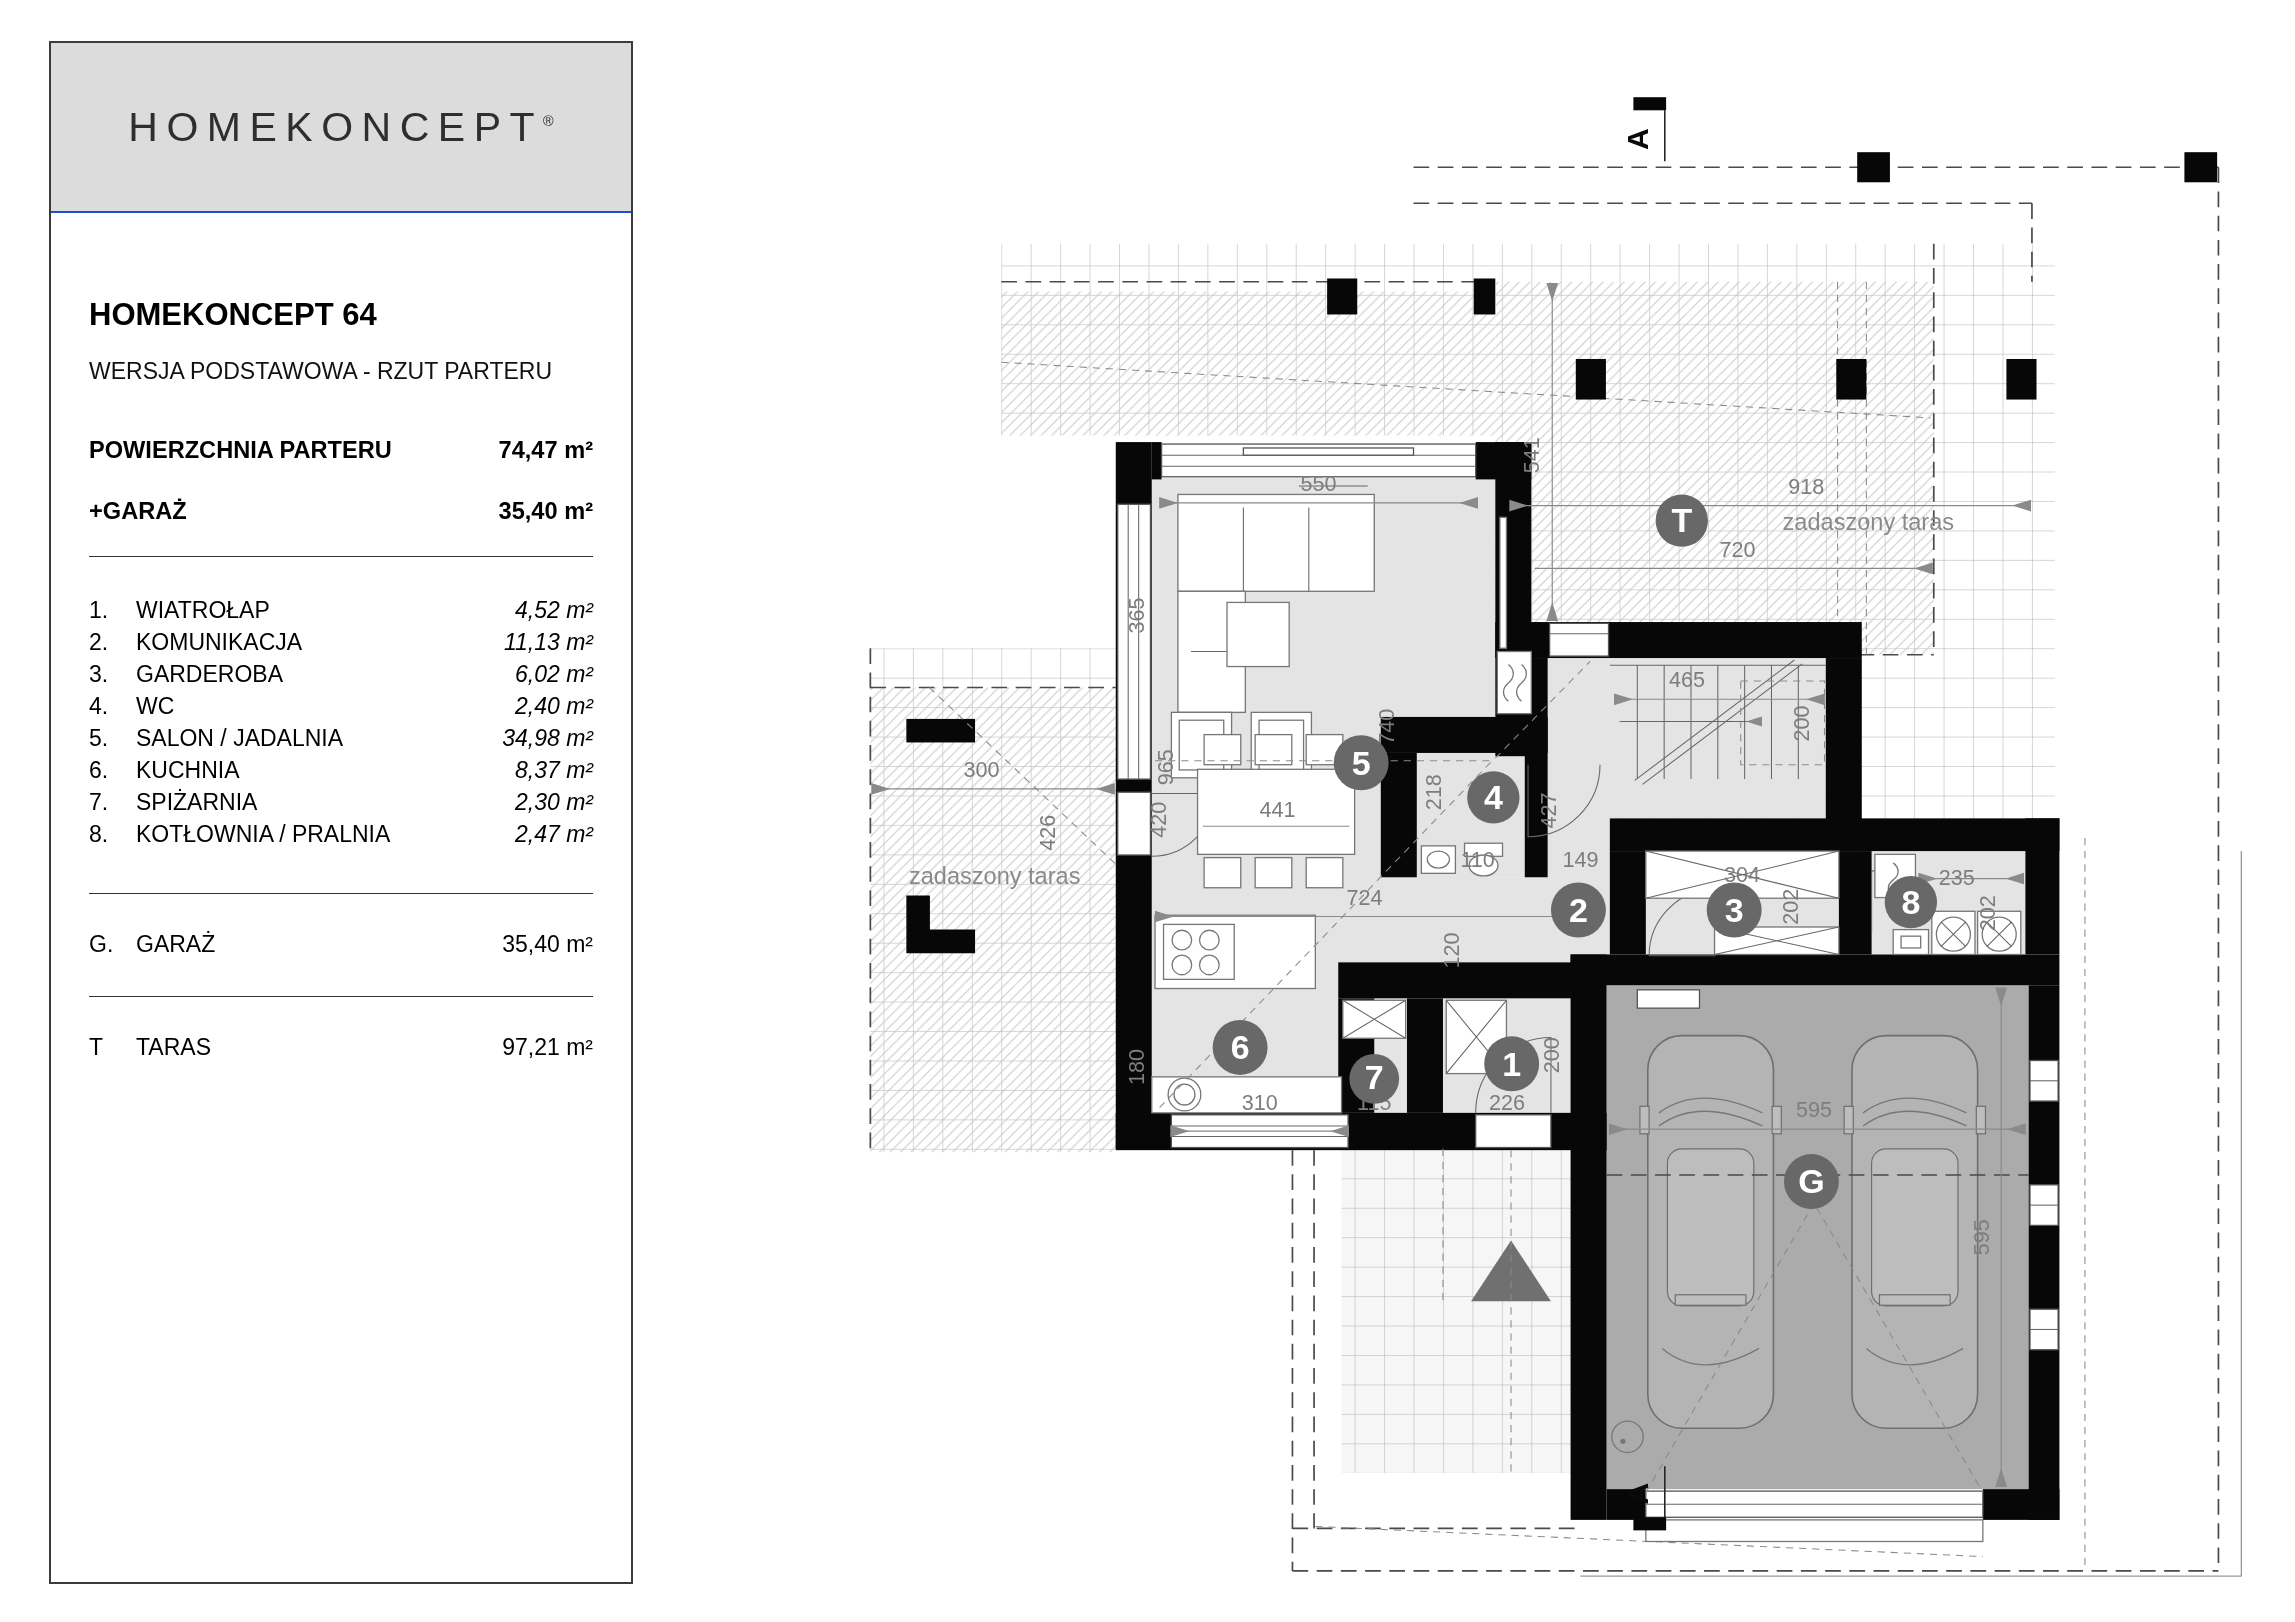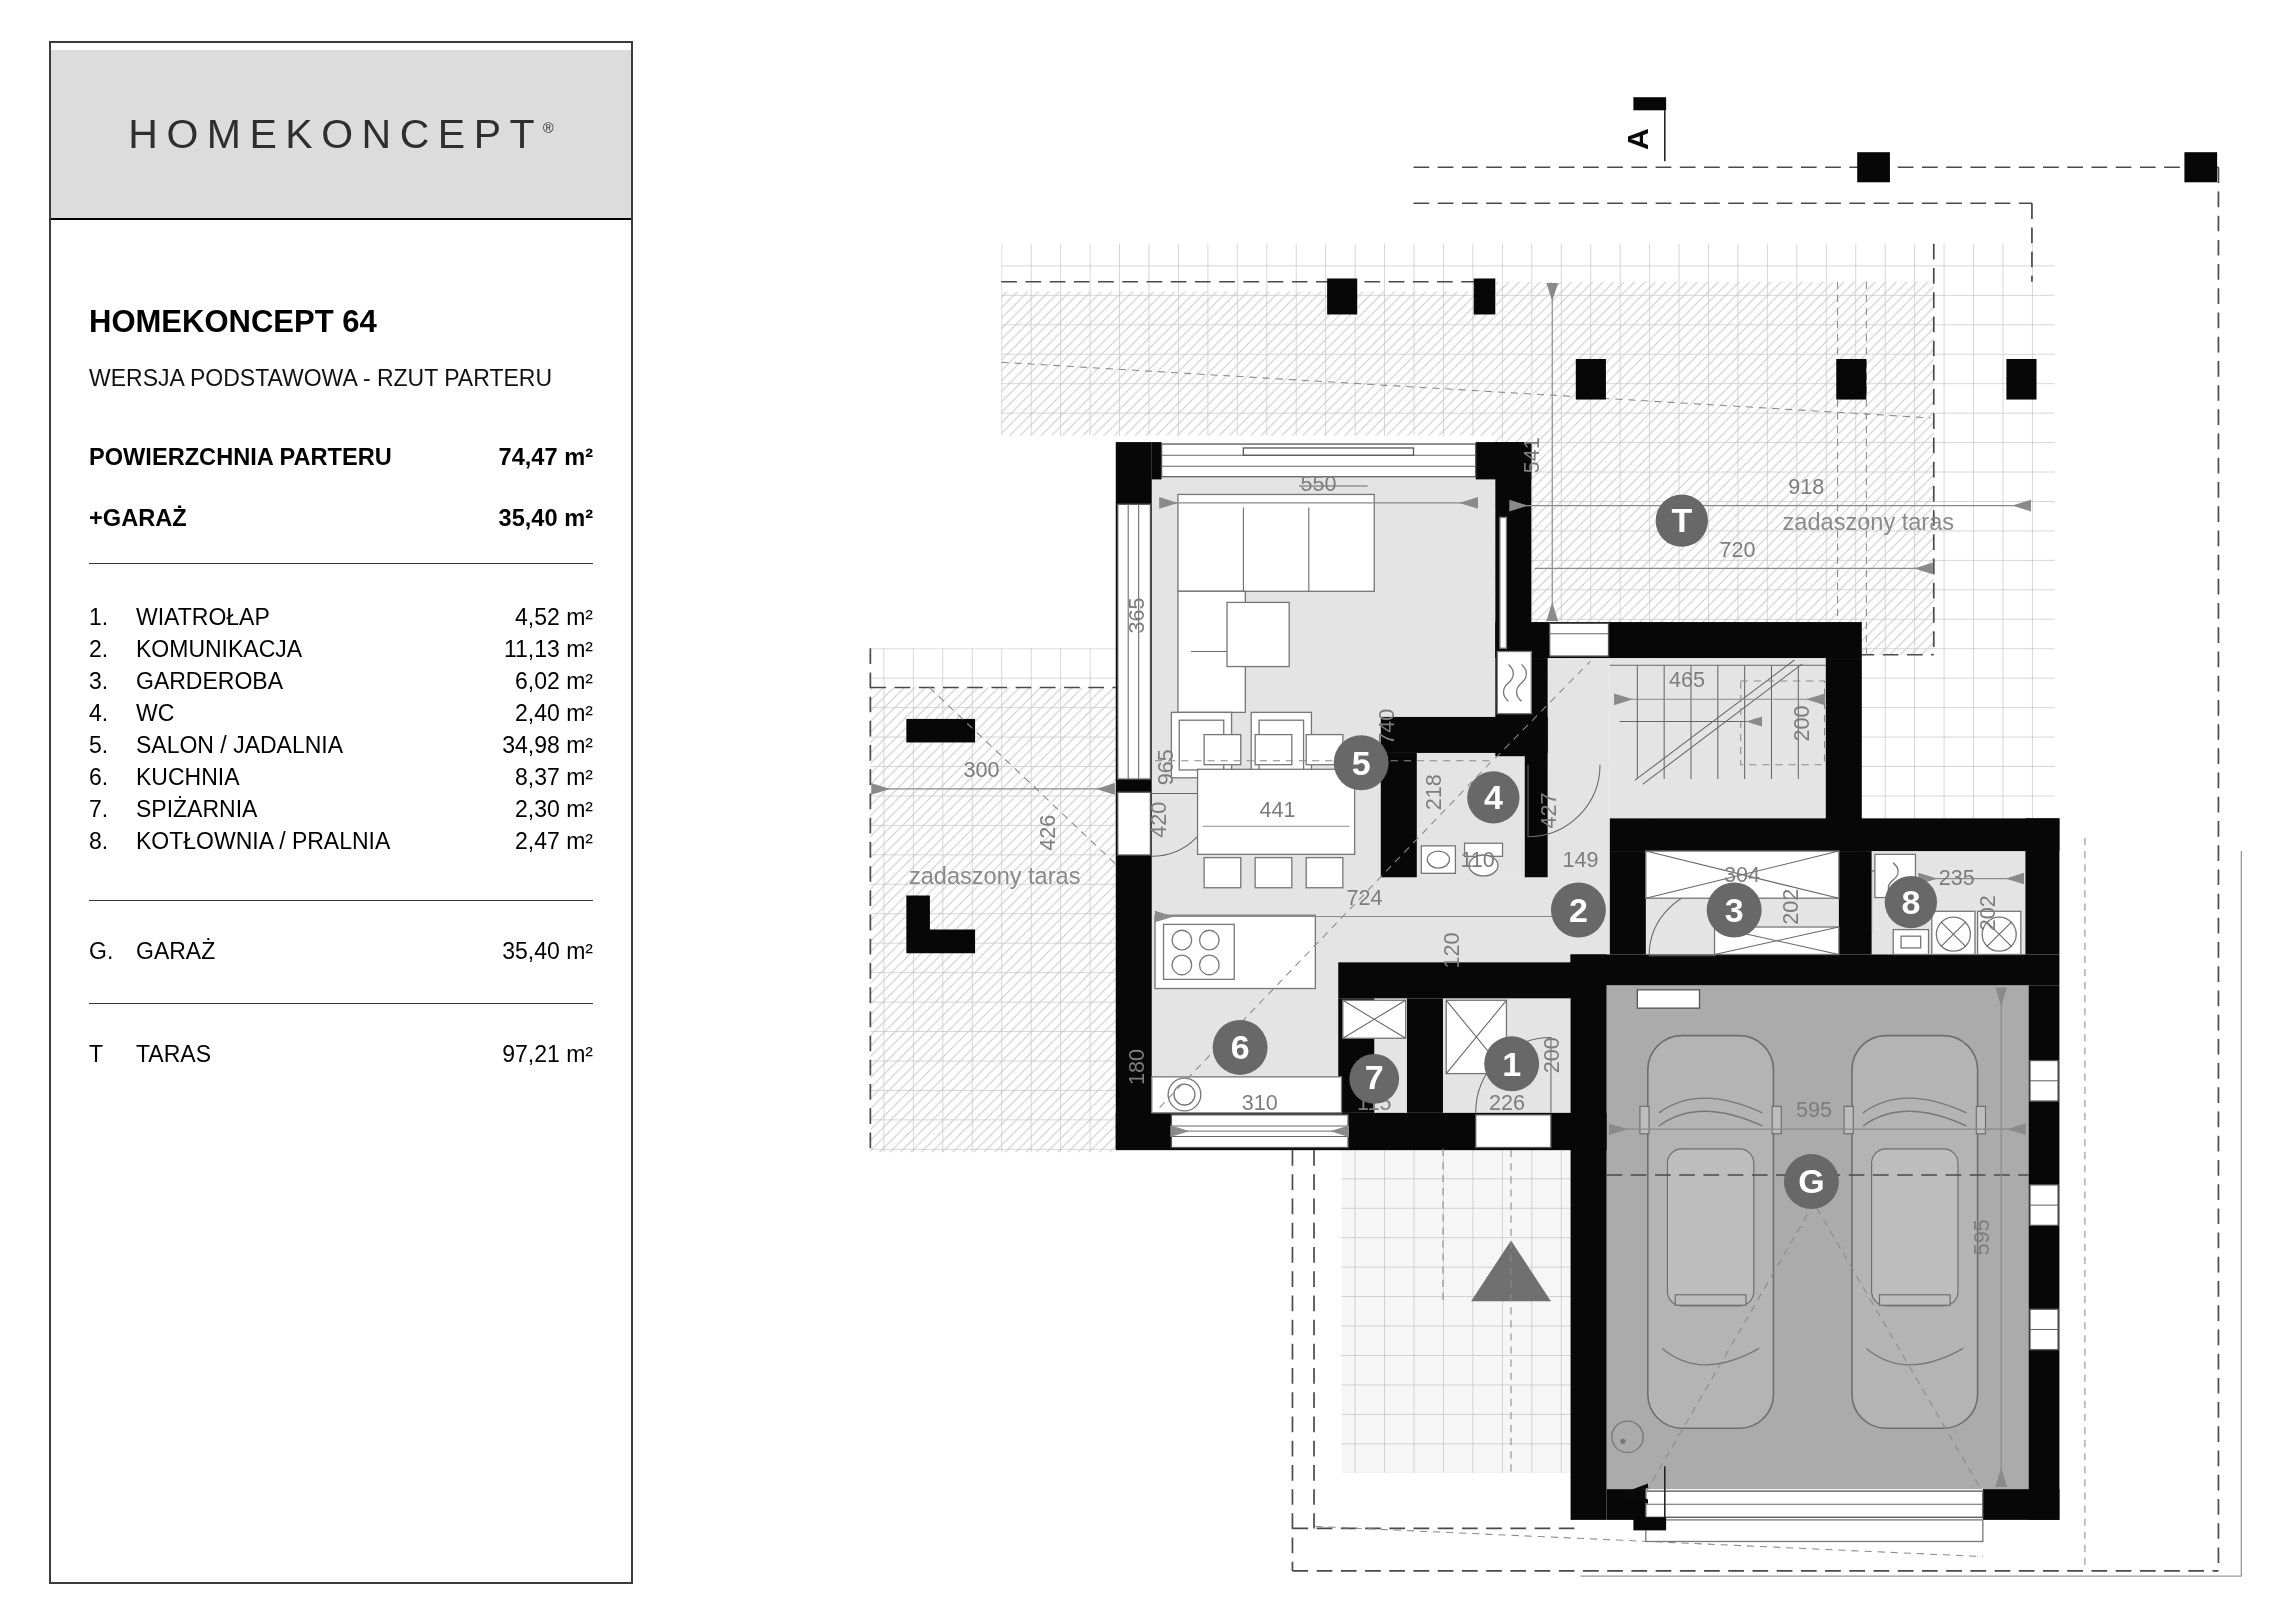--- a/index.html
+++ b/index.html
@@ -1,39 +1,39 @@
 <!DOCTYPE html>
 <html style="font-size:10.5px"><head>
 <meta charset="utf-8">
 <style>
   html,body{margin:0;padding:0;background:#fff;}
   #page{position:relative;width:2295px;height:1623px;background:#fff;overflow:hidden;
         font-family:"Liberation Sans",sans-serif;}
   
   #panel{position:absolute;left:49px;top:41px;width:584px;height:1543px;
          border:2px solid #3c3c3c;background:#fff;box-sizing:border-box;}
-  #logo-box{height:168px;background:#dcdcdc;border-bottom:2px solid #000000;
-            display:flex;align-items:center;justify-content:center;margin-top:7px;}
+  #logo-box{height:168px;background:#dcdcdc;border-bottom:2px solid #1d4ed8;
+            display:flex;align-items:center;justify-content:center;}
   #logo-text{font-size:41px;letter-spacing:8.5px;color:#2e2e2e;font-weight:500;}
   #logo-reg{font-size:14.4px;vertical-align:super;color:#2e2e2e;letter-spacing:0;}
   .pad{padding:0 38px;}
   #title{margin-top:84px;font-size:31px;font-weight:bold;color:#000;}
   #subtitle{margin-top:25px;font-size:23px;color:#111;}
   #area-block{margin-top:47px;}
   .arow{display:flex;font-size:23.6px;font-weight:bold;color:#000;line-height:37px;margin-top:24px;}
   .arow .lbl{width:308px;}
   .arow.second .lbl{text-align:left;}
   .arow .val{flex:1;text-align:right;}
   .hr{border-top:1.3px solid #333;margin:0 38px;}
   #hr1{margin-top:26px;}
   #room-list{margin-top:37px;}
   .rrow{display:flex;font-size:23px;color:#000;line-height:32px;}
   .rrow .num{width:47px;}
   .rrow .nm{flex:1;}
-  .rrow .ar{text-align:left;}
+  .rrow .ar{text-align:left;font-style:italic;}
   #hr2{margin-top:43px;}
   .single-row{display:flex;font-size:23px;color:#000;margin-top:37px;}
   .single-row .num{width:47px;}
   .single-row .nm{flex:1;}
   #hr3{margin-top:38px;}
   
   #plan-svg{position:absolute;left:0;top:0;}
   .wall{fill:#070707;}
   .floor{fill:#e4e4e4;}
   .gfloor{fill:#ababab;}

